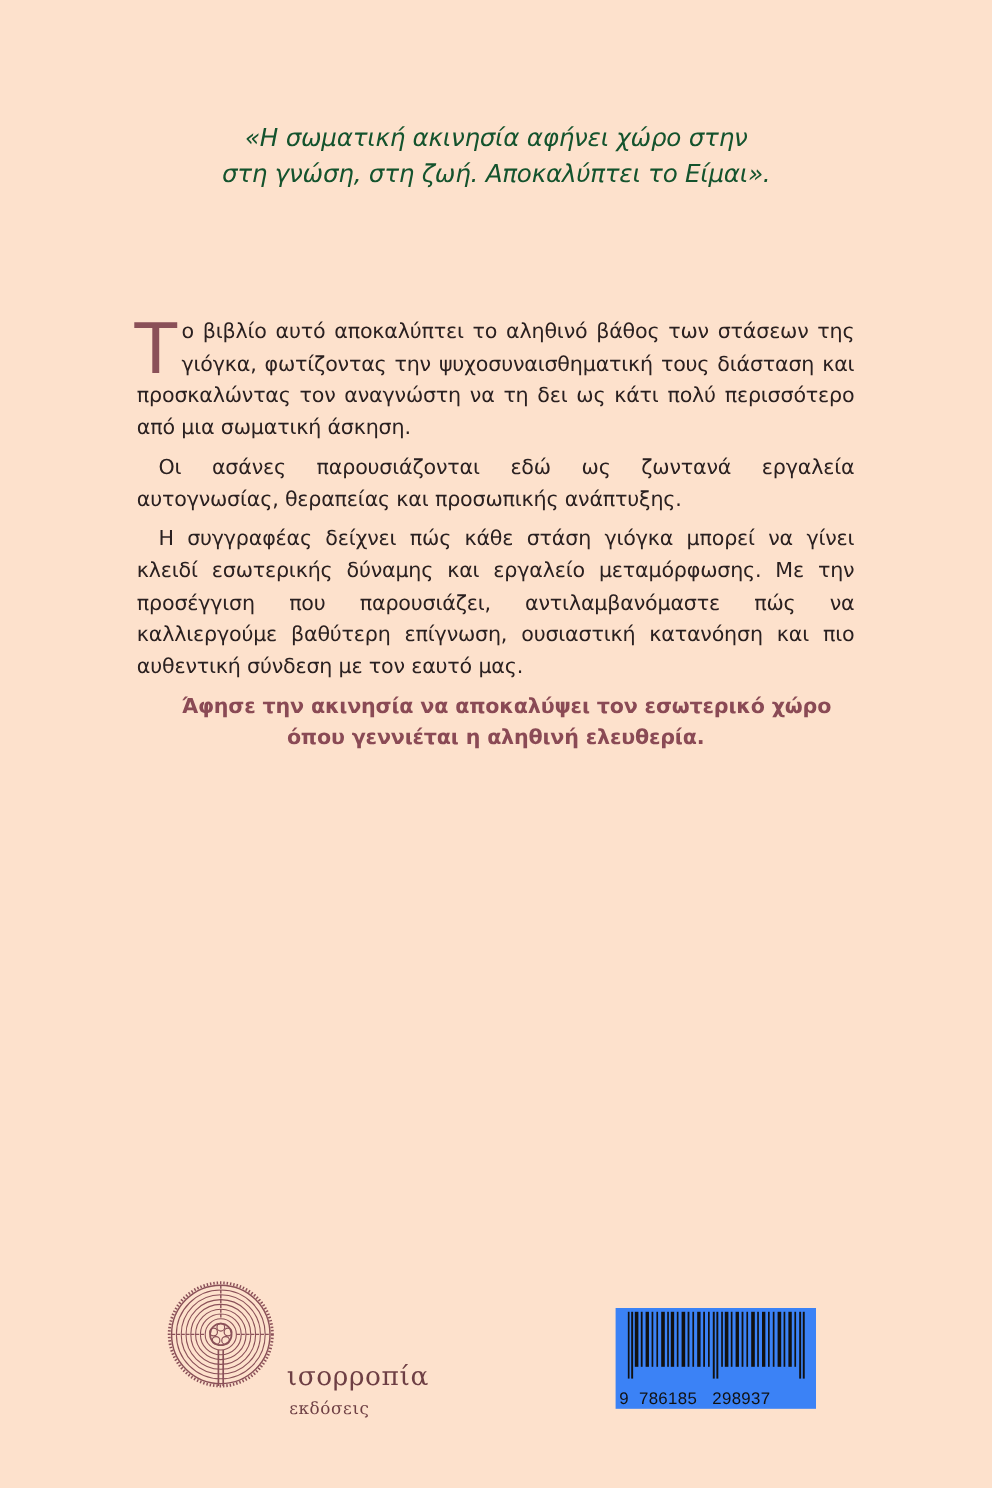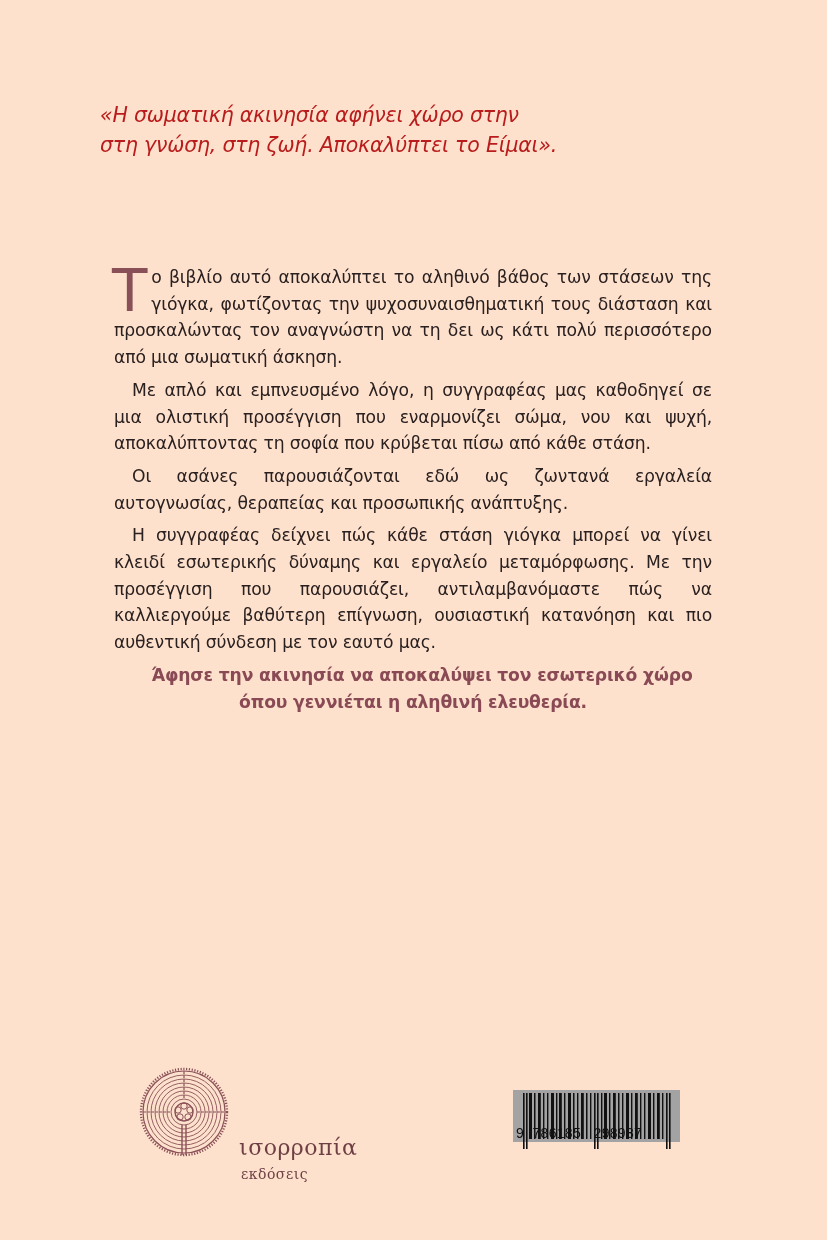--- a/index.html
+++ b/index.html
@@ -6,25 +6,26 @@
     body {
       width: 827px; height: 1240px;
       background: #FDE1CC;
       position: relative;
       overflow: hidden;
       font-family: "DejaVu Sans", sans-serif;
     }
     .epigraph {
       position: absolute;
       left: 100px; top: 100px; width: 627px;
+      text-align: center;
       font-family: "DejaVu Sans", sans-serif;
       font-style: italic;
       font-size: 20.5px;
       line-height: 30px;
-      color: #b91c1c;
+      color: #14532d;
       letter-spacing: -0.2px;
     }
     .epigraph div { white-space: nowrap; }
     .body-text {
       position: absolute;
       left: 114px; top: 264px; width: 598px;
       font-size: 17.2px;
       line-height: 26.7px;
       color: #2A2020;
       letter-spacing: -0.15px;
@@ -70,22 +71,22 @@
       position: absolute;
       left: 101px; top: 69px;
       font-family: "DejaVu Serif", serif;
       font-size: 22px;
       color: #6E3F44;
       letter-spacing: 0.5px;
     }
     .barcode {
       position: absolute;
       left: 513px; top: 1090px;
-      width: 167px; height: 52px;
-      background: #a3a3a3;
+      width: 167px; height: 84px;
+      background: #3b82f6;
     }
     .barcode .bars {
       position: absolute; left: 10px; top: 3px;
       width: 152px; height: 56px;
     }
     .barcode .digits {
       position: absolute; left: 3px; bottom: 1px;
       font-family: "Liberation Sans", sans-serif;
       font-size: 14px;
       color: #111;
@@ -96,21 +97,20 @@
 </head>
 <body>
 
 <div class="epigraph">
   <div>«Η σωματική ακινησία αφήνει χώρο στην</div>
   <div>στη γνώση, στη ζωή. Αποκαλύπτει το Είμαι».</div>
 </div>
 
 <div class="body-text">
   <p class="first"><span class="dropcap">Τ</span><span>ο βιβλίο αυτό αποκαλύπτει το αληθινό βάθος των στάσεων της γιόγκα, φωτίζοντας την ψυχοσυναισθηματική τους διάσταση και προσκαλώντας τον αναγνώστη να τη δει ως κάτι πολύ περισσότερο από μια σωματική άσκηση.</span></p>
-  <p>Με απλό και εμπνευσμένο λόγο, η συγγραφέας μας καθοδηγεί σε μια ολιστική προσέγγιση που εναρμονίζει σώμα, νου και ψυχή, αποκαλύπτοντας τη σοφία που κρύβεται πίσω από κάθε στάση.</p>
   <p>Οι ασάνες παρουσιάζονται εδώ ως ζωντανά εργαλεία αυτογνωσίας, θεραπείας και προσωπικής ανάπτυξης.</p>
   <p>Η συγγραφέας δείχνει πώς κάθε στάση γιόγκα μπορεί να γίνει κλειδί εσωτερικής δύναμης και εργαλείο μεταμόρφωσης. Με την προσέγγιση που παρουσιάζει, αντιλαμβανόμαστε πώς να καλλιεργούμε βαθύτερη επίγνωση, ουσιαστική κατανόηση και πιο αυθεντική σύνδεση με τον εαυτό μας.</p>
   <p class="closing">Άφησε την ακινησία να αποκαλύψει τον εσωτερικό χώρο όπου γεννιέται η αληθινή ελευθερία.</p>
 </div>
 
 <div class="logo">
   <svg width="92" height="92" viewBox="0 0 92 92">
     <g fill="none" stroke="#8A5058">
       <circle cx="46" cy="46" r="43" stroke-width="2.4" stroke-dasharray="1.2 1.6"></circle>
       <circle cx="46" cy="46" r="41" stroke-width="1.2"></circle>

